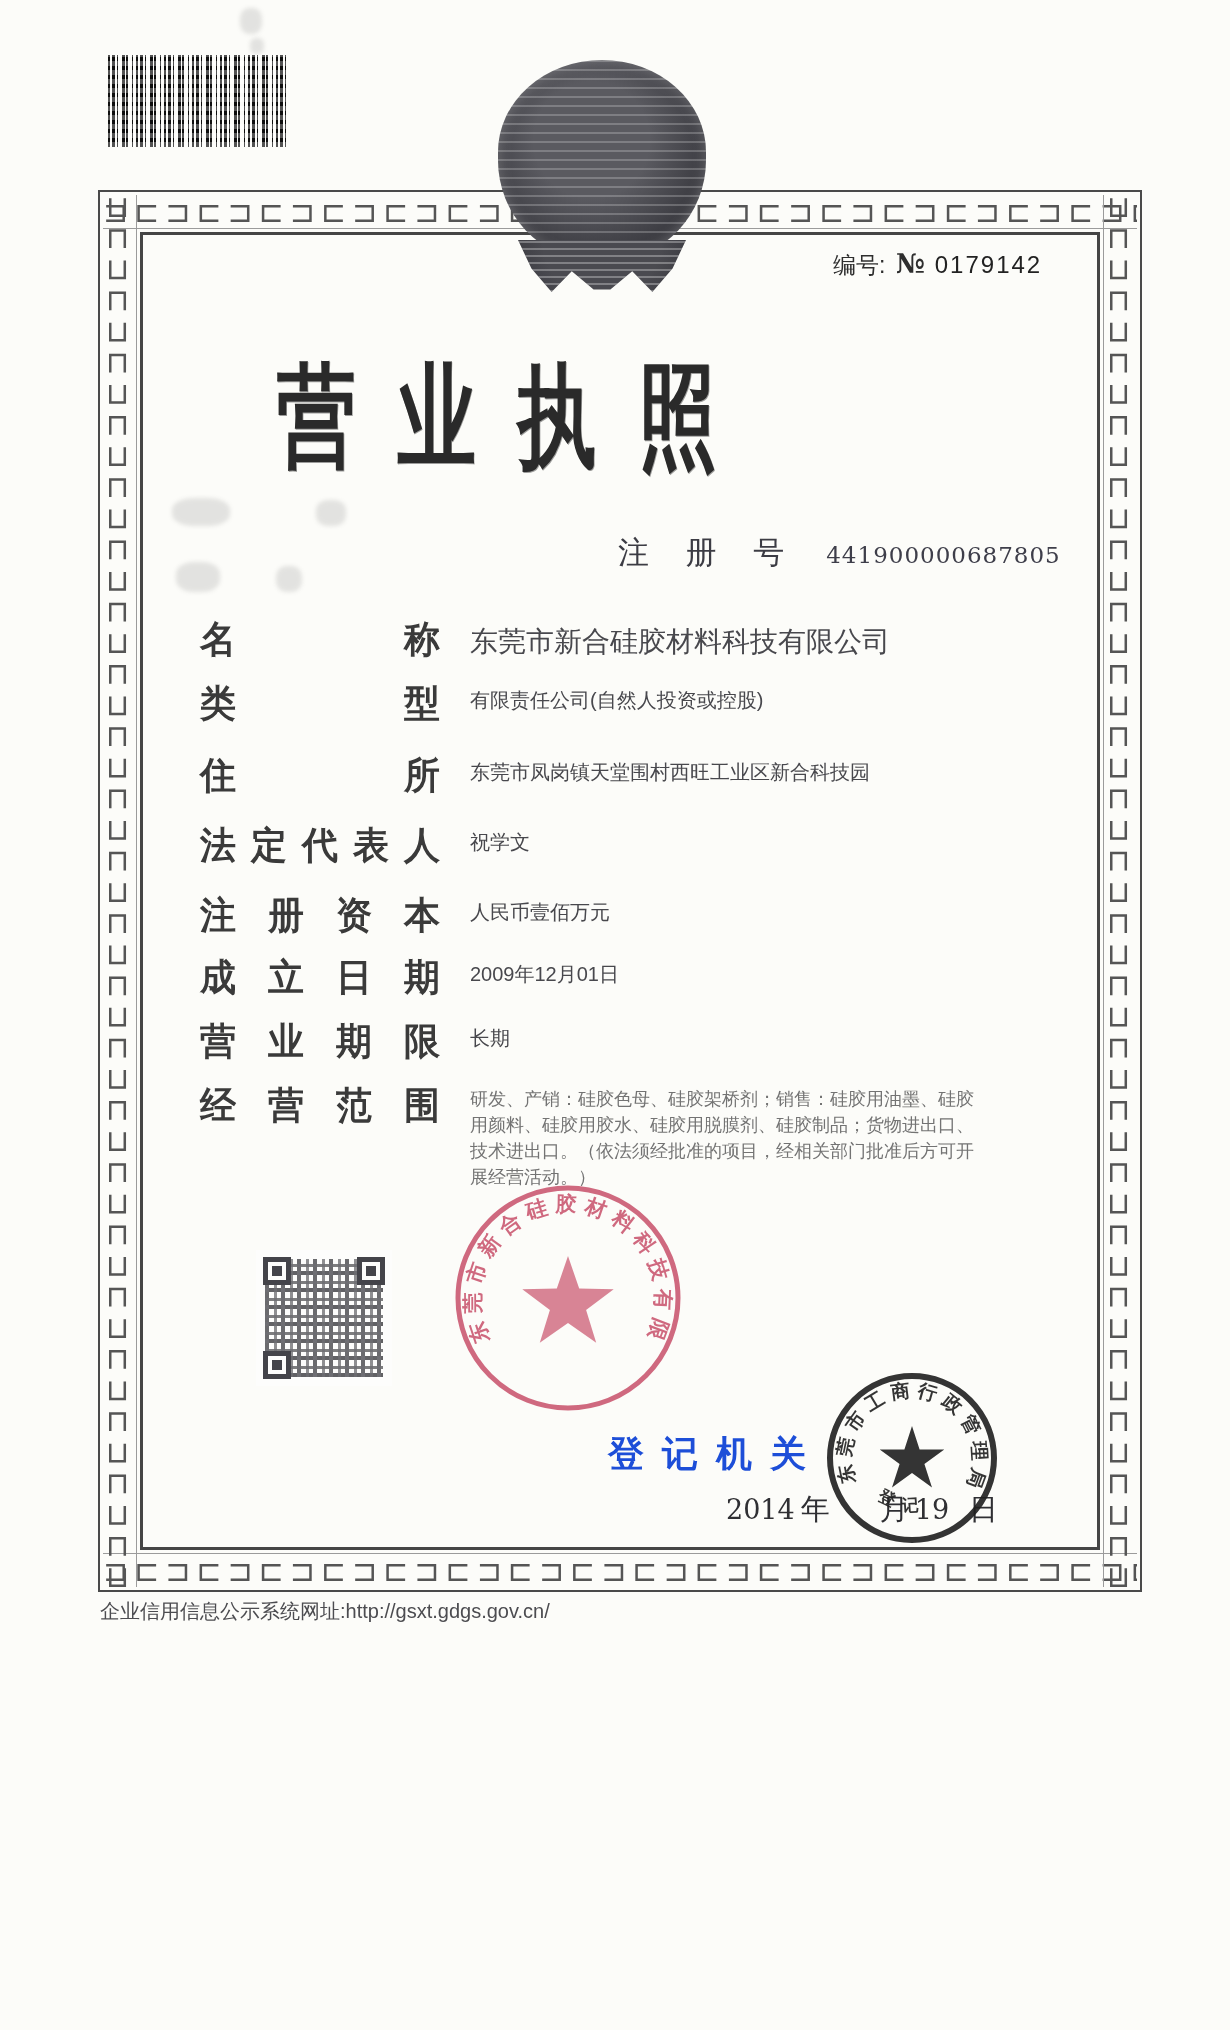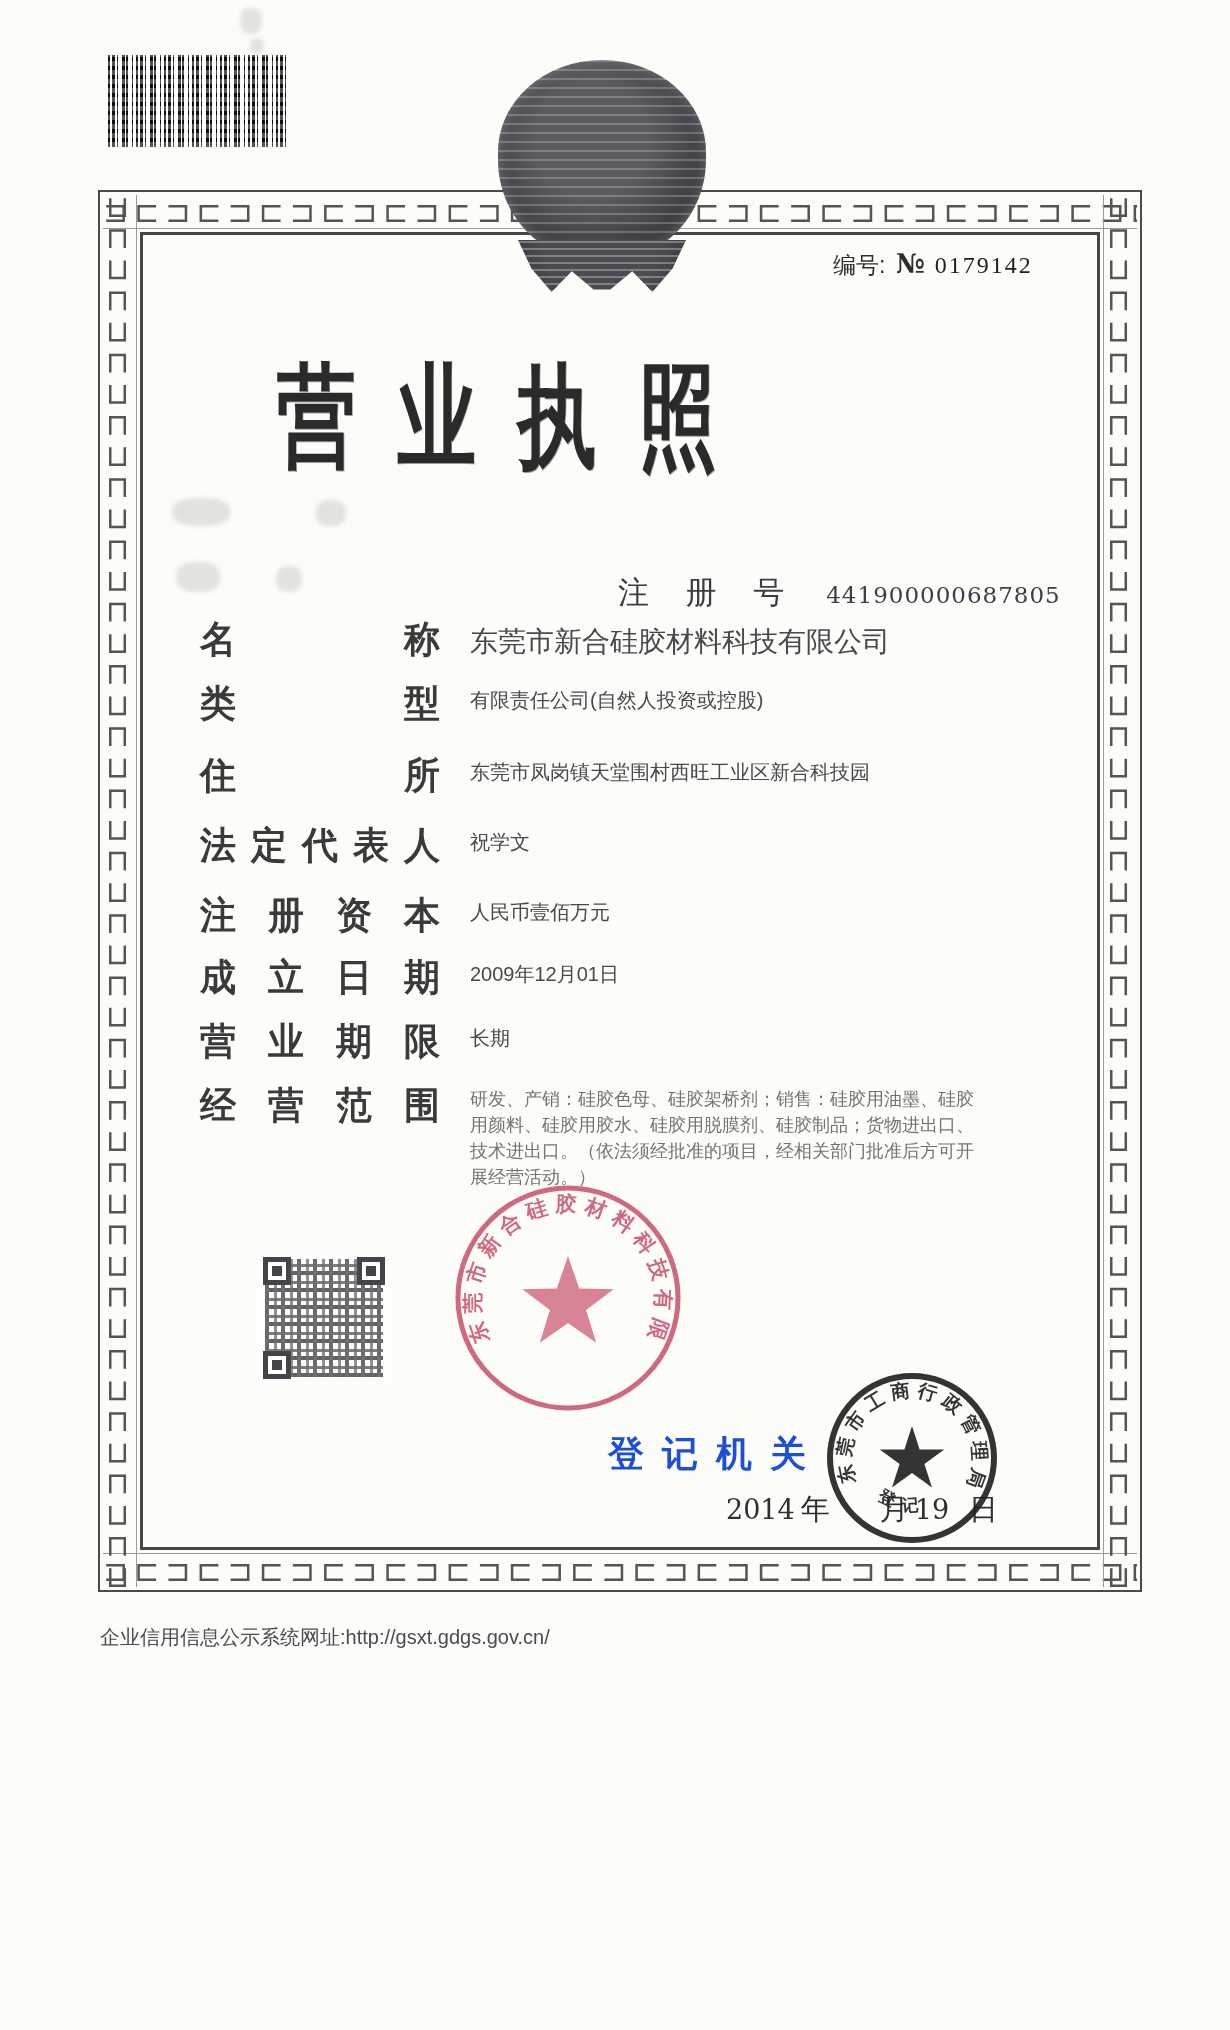--- a/index.html
+++ b/index.html
@@ -44,28 +44,28 @@
   .m-left   { top:3px; bottom:3px; left:3px;   width:34px; border-right:1px solid #9b9b9b;
               writing-mode:vertical-rl; line-height:34px; }
   .m-right  { top:3px; bottom:3px; right:3px;  width:34px; border-left:1px solid #9b9b9b;
               writing-mode:vertical-rl; line-height:34px; }
   .cert-inner { position:absolute; inset:40px; border:3px solid #454545; }
 
   
   .serial { position:absolute; left:833px; top:248px; color:#2e2e2e; font-size:23px;
             display:flex; align-items:baseline; gap:10px; white-space:nowrap; }
   .serial .sym { font-family:"DejaVu Serif",serif; font-weight:bold; font-size:27px; }
-  .serial .num { font-family:Liberation Serif, serif; font-size:24px; letter-spacing:2px; color:#222; }
+  .serial .num { font-family:Liberation Sans, sans-serif; font-size:24px; letter-spacing:2px; color:#222; }
 
   .title { position:absolute; left:277px; top:342px; font-size:112px; font-weight:bold;
            letter-spacing:60px; color:#2a2a2a; white-space:nowrap;
            transform:scaleX(.70); transform-origin:left top;
            text-shadow:1px 1px 0 rgba(40,40,40,.45); }
 
-  .regno { position:absolute; left:618px; top:532px; display:flex; align-items:baseline; gap:28px;margin-top:40px; }
+  .regno { position:absolute; left:618px; top:532px; display:flex; align-items:baseline; gap:28px; }
   .regno .lbl { font-size:31px; color:#3c3c44; letter-spacing:14px; white-space:nowrap; }
   .regno .num { font-family:"DejaVu Serif",serif; font-size:23px; color:#3e3e4a; letter-spacing:1px; }
 
   
   .frow { position:absolute; left:200px; }
   .frow .lbl { position:absolute; left:0; top:0; width:240px; font-size:36px; font-weight:bold;
                color:#3a3a3a; text-align:justify; text-align-last:justify;
                transform:scaleY(1.04); white-space:nowrap; display:block; }
   .frow .val { position:absolute; left:270px; top:7px; width:560px; font-size:20px; color:#48484d;
                white-space:nowrap; }
@@ -88,21 +88,21 @@
 
   .registrar-row { position:absolute; left:608px; top:1430px; font-size:36px; font-weight:bold;
                    color:#1d4ed8; letter-spacing:18px; white-space:nowrap; }
   .date-row { position:absolute; left:726px; top:1490px; color:#2f2f33; font-size:29px;
               display:flex; align-items:baseline; white-space:nowrap; z-index:5; }
   .date-row .d { font-family:"DejaVu Serif",serif; font-size:27px; }
   .date-row .u { margin:0 6px; }
   .date-row .gap1 { width:38px; } .date-row .gap2 { width:14px; }
 
   
-  .footer-left  { position:absolute; left:100px; top:1598px; font-size:20px; color:#4c4c50; white-space:nowrap;margin-top:26px; }
+  .footer-left  { position:absolute; left:100px; top:1598px; font-size:20px; color:#4c4c50; white-space:nowrap; }
   .footer-right { position:absolute; left:708px; top:1598px; font-size:23px; font-weight:bold;
                   color:#3d3d40; white-space:nowrap; }
 
   
   .smudge { position:absolute; background:#8a8a8a; opacity:.22; filter:blur(2px); border-radius:40%; }
 </style>
 </head>
 <body>
 
 <div class="page">

